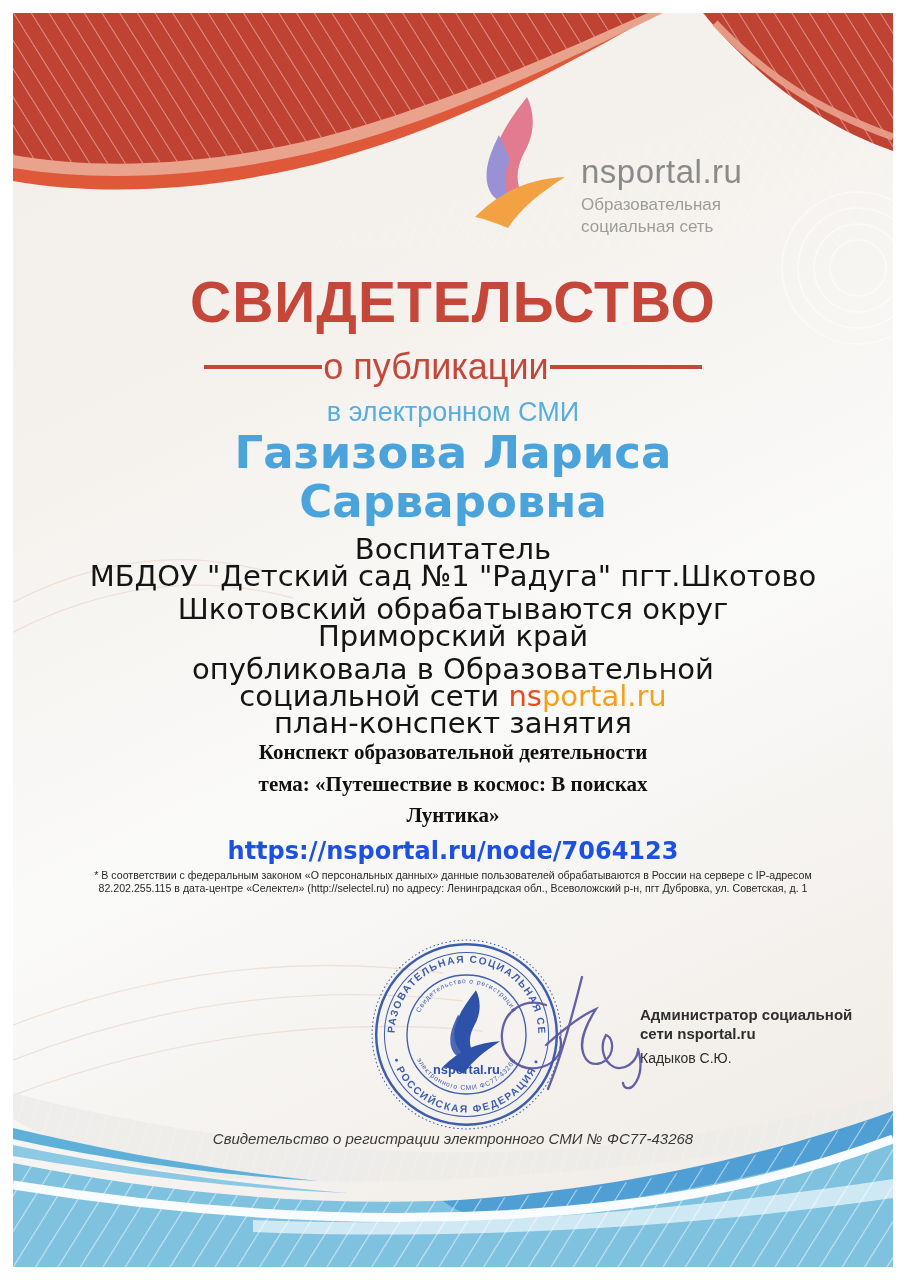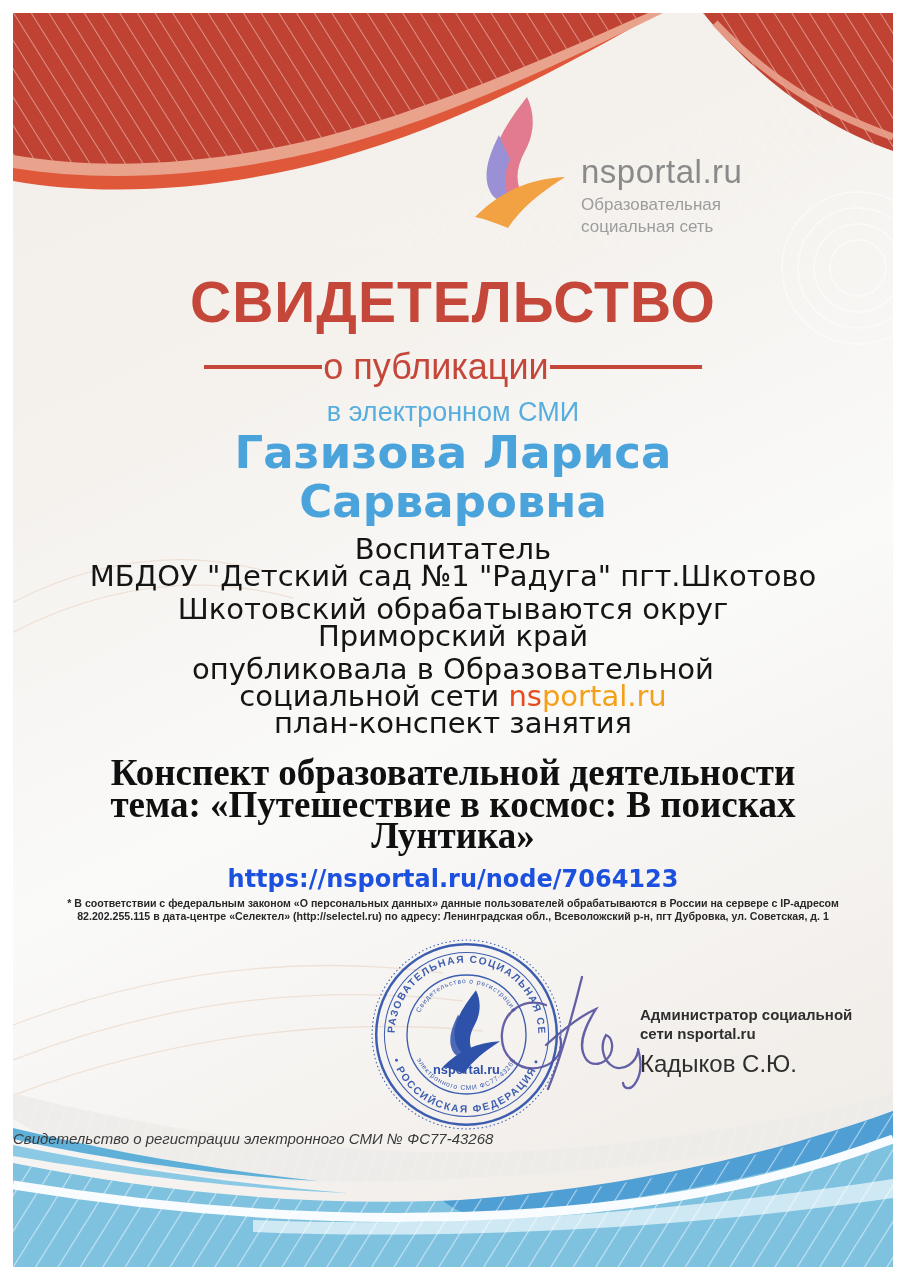--- a/index.html
+++ b/index.html
@@ -26,35 +26,35 @@
   .dash-left { width:118px; }
   .dash-right { width:152px; }
   .title-sub { font-size:36px; color:#c4473a; }
   .title-sub2 { font-size:27px; color:#57aede; margin-top:9px; }
 
   .content { position:absolute; top:415px; left:0; width:880px; text-align:center; z-index:2; }
   .confirm { font-size:24px; color:#3c3c3c; line-height:26px; margin-bottom:4px; }
   .person-name { font-family:"DejaVu Sans", sans-serif; font-size:45px; font-weight:bold; color:#4aa4db; line-height:49px; margin-bottom:10px; }
   .bodyline { font-family:"DejaVu Sans", sans-serif; font-size:29px; color:#151515; line-height:27px; }
   .grp { margin-bottom:6px; }
-  .grp3 { margin-bottom:20px; }
+  .grp3 { margin-bottom:0; }
   .site-ns { color:#e8491d; }
   .site-rest { color:#f5a01a; }
-  .work-title { font-family:"Liberation Serif", serif; font-size:37px; font-weight:bold; color:#101010; line-height:31.5px; margin-bottom:13px; }
+  .work-title { font-family:"Liberation Serif", serif; font-size:21px; font-weight:bold; color:#101010; line-height:31.5px; margin-bottom:5px; }
   .url { font-family:"DejaVu Sans", sans-serif; font-size:24px; font-weight:bold; color:#1c50df; line-height:28px; margin-bottom:4px; text-decoration:none; display:block; }
   .pub-date { font-family:"DejaVu Sans", sans-serif; font-size:25px; color:#101010; line-height:28px; margin-bottom:6px; }
-  .fineprint { font-size:10.6px; color:#282828; line-height:13.8px;font-weight:bold; }
+  .fineprint { font-size:10.6px; color:#282828; line-height:13.8px; }
 
   .stamp { position:absolute; left:356px; top:924px; z-index:2; }
   .signature { position:absolute; left:468px; top:958px; z-index:3; }
   .admin { position:absolute; left:627px; top:992px; width:240px; text-align:left; z-index:2; }
   .admin-role { font-size:15px; font-weight:bold; color:#2e2e2e; line-height:19px; }
-  .admin-name { font-size:24px; color:#2e2e2e; margin-top:7px; }
-
-  .footer-reg { position:absolute; top:1117px; left:0; width:880px; text-align:left;
+  .admin-name { font-size:14px; color:#2e2e2e; margin-top:7px; }
+
+  .footer-reg { position:absolute; top:1117px; left:0; width:880px; text-align:center;
     font-style:italic; font-size:15px; color:#3a3a3a; z-index:2; }
 </style>
 </head>
 <body>
 
 <div class="sheet">
 
   <svg class="mid-decor" width="880" height="1254" viewBox="0 0 880 1254">
     <g fill="none" stroke="#ffffff" stroke-width="1.5" opacity="0.55">
       <circle cx="845" cy="255" r="28"></circle>

